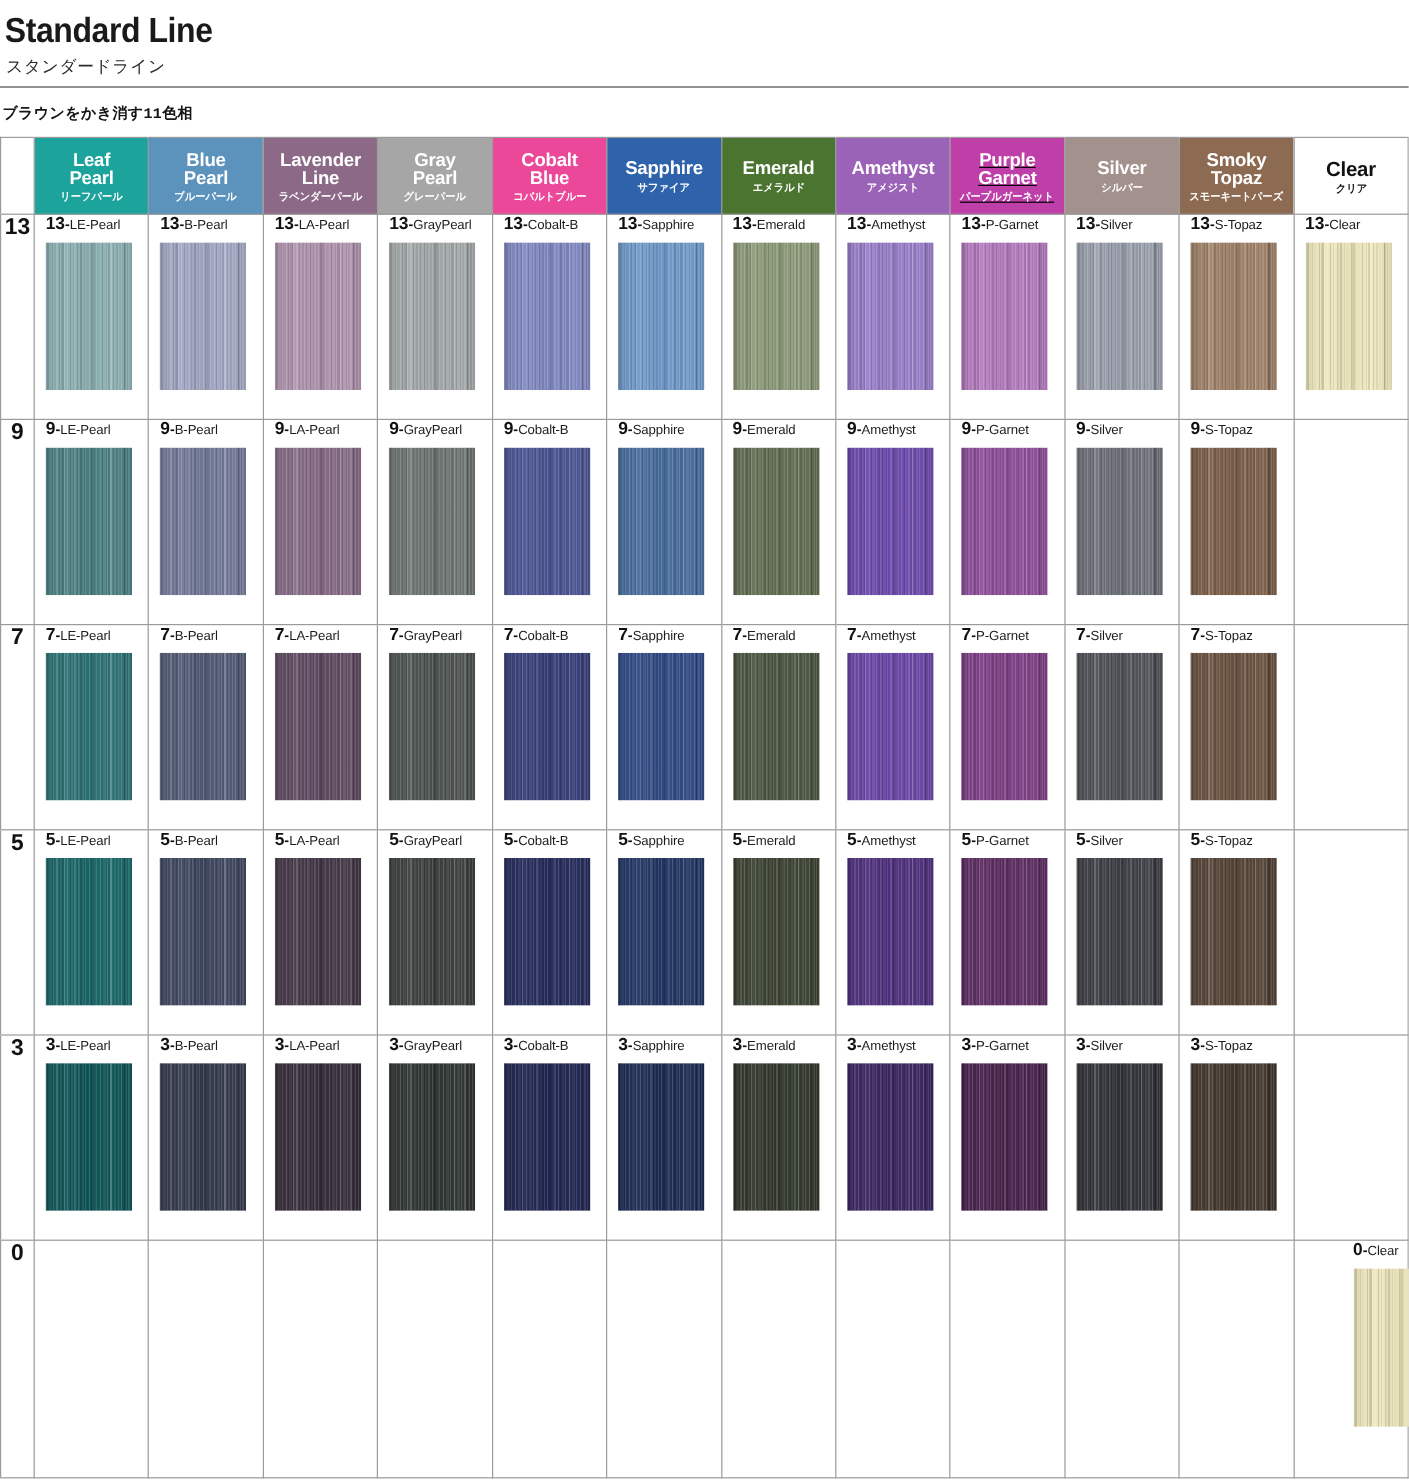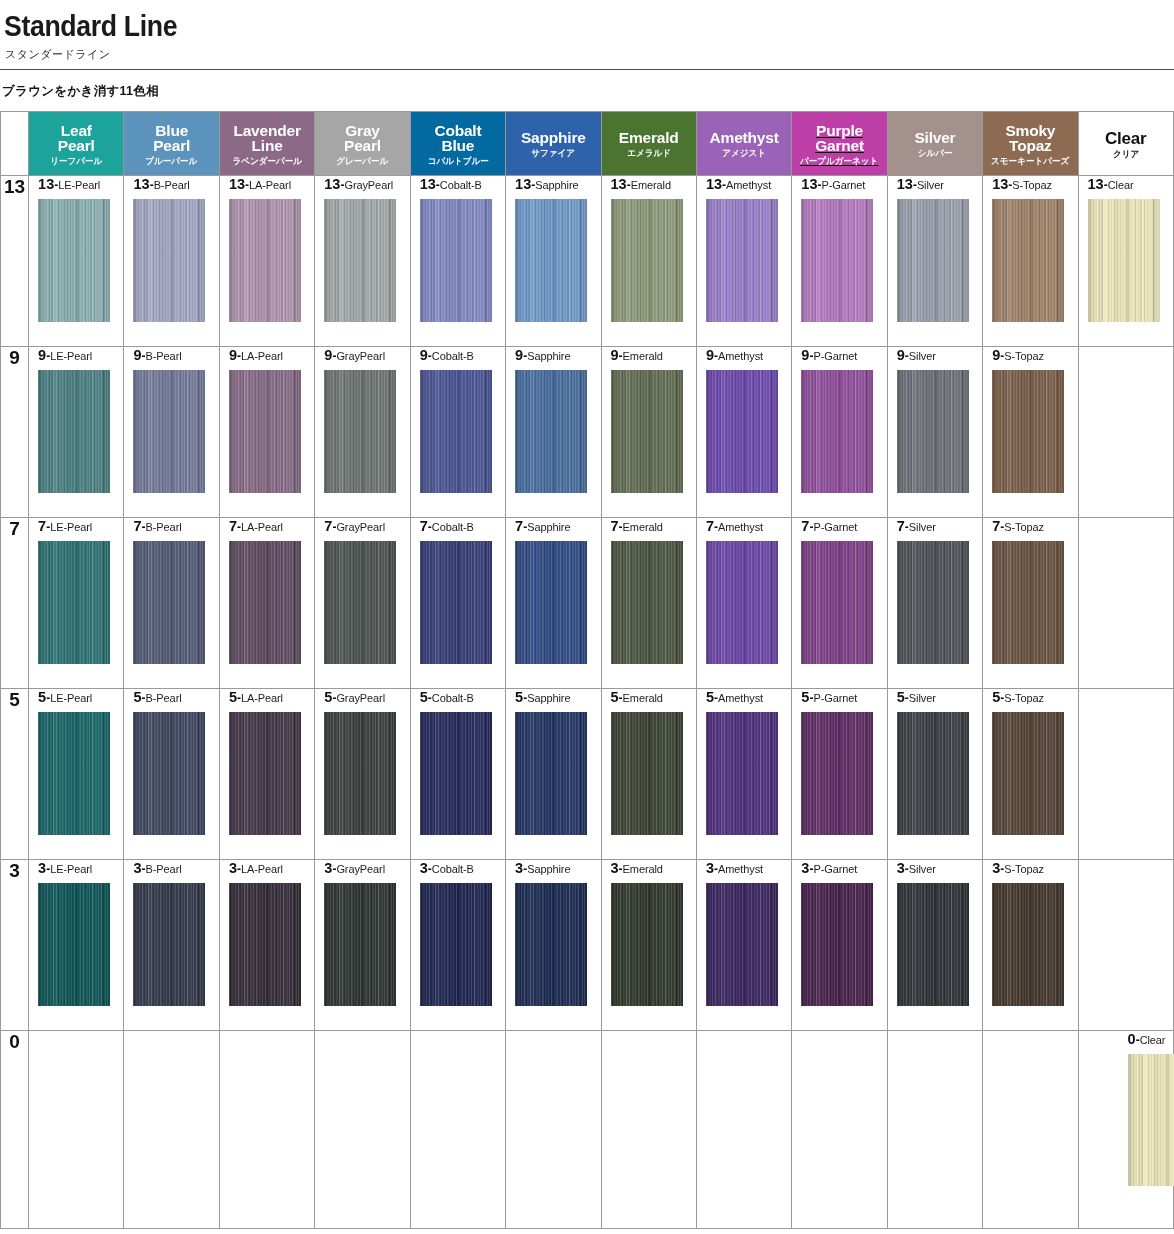--- a/index.html
+++ b/index.html
@@ -20,35 +20,36 @@
     font-size: 29px;
     font-weight: 700;
     letter-spacing: -0.4px;
     color: #1a1a1a;
     font-family: "Liberation Sans Narrow", "Liberation Sans", sans-serif;
     transform: scaleX(0.92);
     transform-origin: left center;
   }
   .masthead .kana {
     margin: 4px 0 0 1px;
-    font-size: 11px;
+    font-size: 14px;
     color: #2b2b2b;
     letter-spacing: 0.5px;
   }
   .rule {
     margin-top: 7px;
     border-top: 1.5px solid #4a4a4a;
     width: 1174px;
   }
   .subhead {
     margin: 13px 0 11px 2px;
     font-size: 12.5px;
     font-weight: 700;
     color: #141414;
     letter-spacing: 0.3px;
+    font-family: Liberation Mono, monospace;
   }
 
   
   table.chart {
     border-collapse: collapse;
     table-layout: fixed;
     width: 1174px;
     border-top: 1px solid #9a9a9a;
     border-left: 1px solid #9a9a9a;
   }
@@ -220,21 +221,21 @@
           <th class="hue" style="background: rgb(140, 106, 135);">
             <span class="hue-name">Lavender
 Line</span>
             <span class="hue-kana">ラベンダーパール</span>
           </th>
           <th class="hue" style="background: rgb(166, 166, 166); margin-left: 12px;">
             <span class="hue-name">Gray
 Pearl</span>
             <span class="hue-kana">グレーパール</span>
           </th>
-          <th class="hue" style="background: #0369a1;">
+          <th class="hue" style="background: #ec4899;">
             <span class="hue-name">Cobalt
 Blue</span>
             <span class="hue-kana">コバルトブルー</span>
           </th>
           <th class="hue" style="background: rgb(46, 99, 171);">
             <span class="hue-name">Sapphire</span>
             <span class="hue-kana">サファイア</span>
           </th>
           <th class="hue" style="background: rgb(74, 116, 48);">
             <span class="hue-name">Emerald</span>

